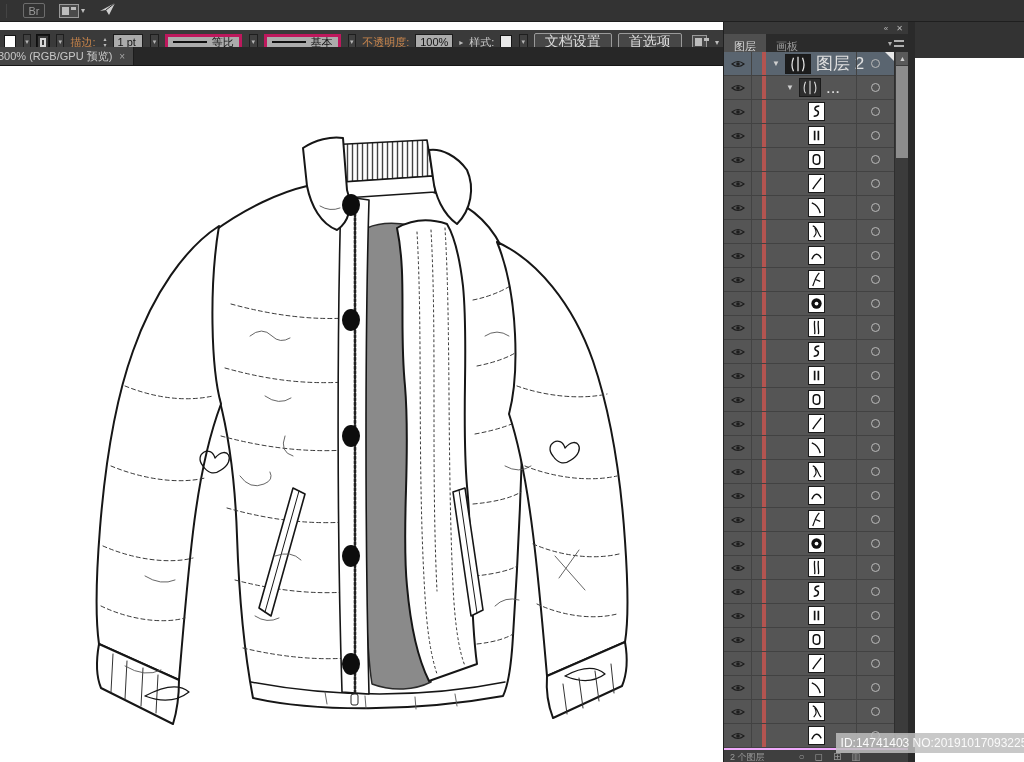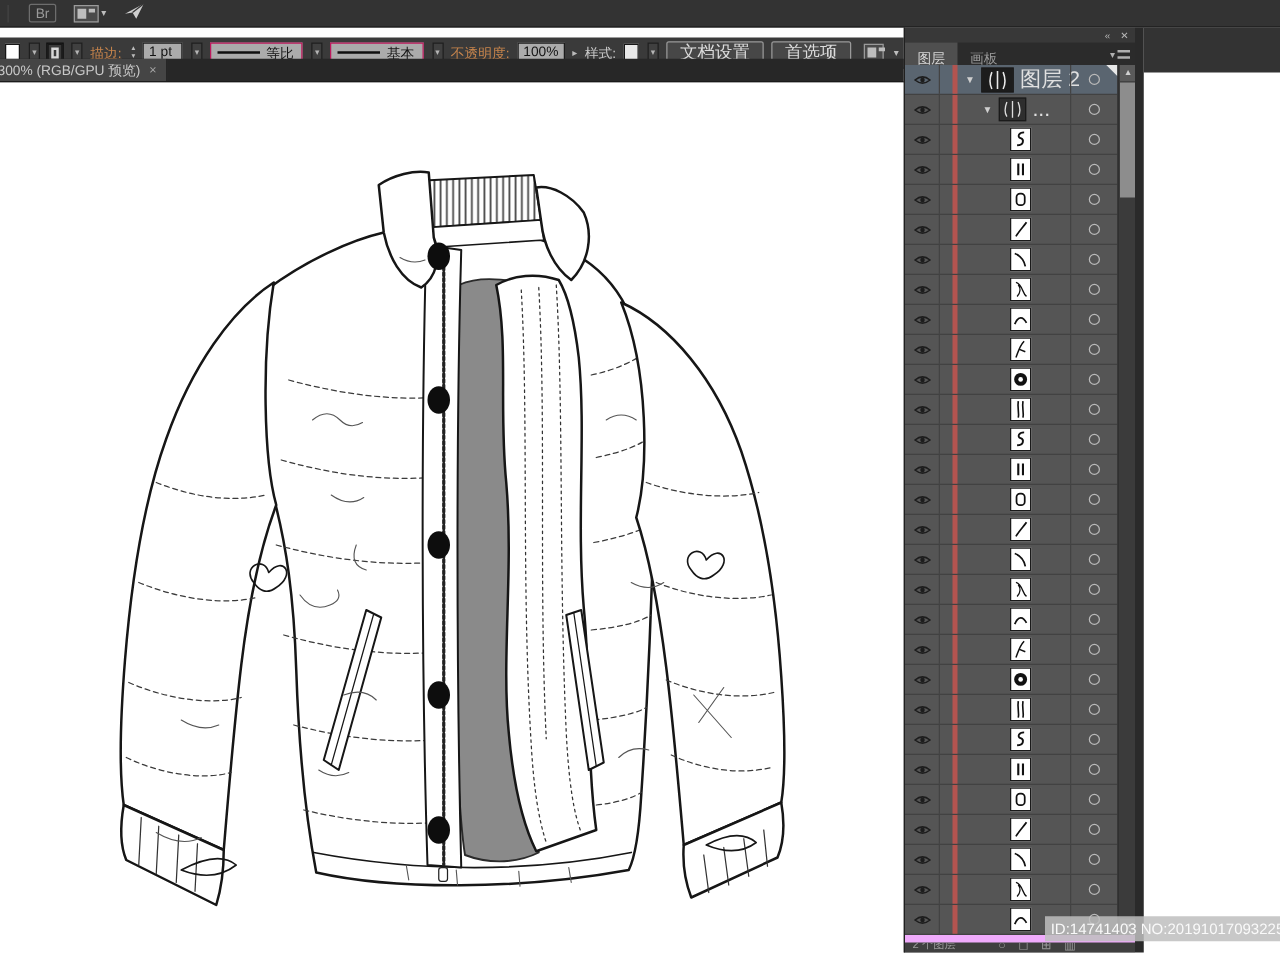--- a/index.html
+++ b/index.html
@@ -28,21 +28,21 @@
   .swatch { width:15px; height:15px; border:1px solid #161616; background:#ffffff; }
   .swatch.stroke-sw { background:#3a3a3a; position:relative; outline:1px solid #0e0e0e; }
   .swatch.stroke-sw:before { content:""; position:absolute; inset:2px; border:2px solid #d8d8d8; }
   .swatch.style-sw { background:#e9e9e9; }
   .dd-btn { width:11px; height:16px; background:#404040; border:1px solid #1e1e1e; color:#b5b5b5;
     font-size:7px; display:flex; align-items:center; justify-content:center; margin-left:1px; }
   .hot-label { color:#c8854c; text-decoration:underline; }
   .spinner { display:flex; flex-direction:column; font-size:6px; color:#bbb; line-height:6px; margin-left:2px; }
   .field { background:#ababab; color:#141414; border:1px solid #1c1c1c; height:17px;
     padding:1px 4px; font-size:11px; display:flex; align-items:center; }
-  .line-dd { background:#ababab; border:1px solid #be185d; height:17px; display:flex;
+  .line-dd { background:#ababab; border:3px solid #be185d; height:17px; display:flex;
     align-items:center; gap:5px; padding:0 5px; color:#141414; }
   .line-sample { display:inline-block; width:34px; height:2px; background:#101010; }
   .ob-btn { background:#474747; border:1px solid #9a9a9a; border-radius:2px; color:#dcdcdc;
     padding:1px 10px; height:18px; font-size:14px; display:flex; align-items:center; }
   .right-arrow { color:#bbb; font-size:8px; }
   
   .tab-strip { left:0; top:47px; width:723px; height:19px; background:#272727;
     border-bottom:1px solid #161616; display:flex; align-items:stretch; overflow:hidden; }
   .doc-tab { background:#454545; color:#c8c8c8; font-size:11px; display:flex; align-items:center;
     padding:0 8px 0 2px; margin-left:-4px; gap:7px; border-right:1px solid #1c1c1c; }
@@ -86,21 +86,21 @@
     border-left:1px solid #434343; display:flex; align-items:center; justify-content:center; }
   .ring { width:9px; height:9px; border:1.5px solid #b9b9b9; border-radius:50%; }
   .corner { position:absolute; right:0; top:0; width:0; height:0;
     border-left:9px solid transparent; border-top:9px solid #e8e8e8; }
   .p-scroll { position:absolute; left:170px; top:30px; width:15px; height:696px; background:#3b3b3b;
     border-left:1px solid #2e2e2e; }
   .sc-btn { position:absolute; left:1px; width:13px; height:13px; background:#5a5a5a; color:#cfcfcf;
     font-size:7px; display:flex; align-items:center; justify-content:center; }
   .sc-thumb { position:absolute; left:1px; top:14px; width:13px; height:92px; background:#8d8d8d; }
   .p-footer { position:absolute; left:0; top:726px; width:185px; height:14px; background:#3f3f3f;
-    border-top:6px solid #f0abfc; display:flex; align-items:flex-end; gap:10px;
+    border-top:2px solid #f0abfc; display:flex; align-items:center; gap:10px;
     padding:2px 6px 0 6px; color:#9a9a9a; font-size:9px; overflow:hidden; }
   .f-ic { font-size:10px; color:#9a9a9a; line-height:10px; }
   .right-edge { left:908px; top:22px; width:7px; height:740px; background:#2a2a2a; }
   .right-filler { left:915px; top:22px; width:109px; height:36px; background:#333333; }
   
   .id-bar { left:788px; top:733px; width:236px; height:20px; background:rgba(190,190,190,0.85);
     color:#fafafa; font-size:12px; display:flex; align-items:center; justify-content:center;
     white-space:nowrap; z-index:50;margin-left:48px; }
 </style>
 </head>

